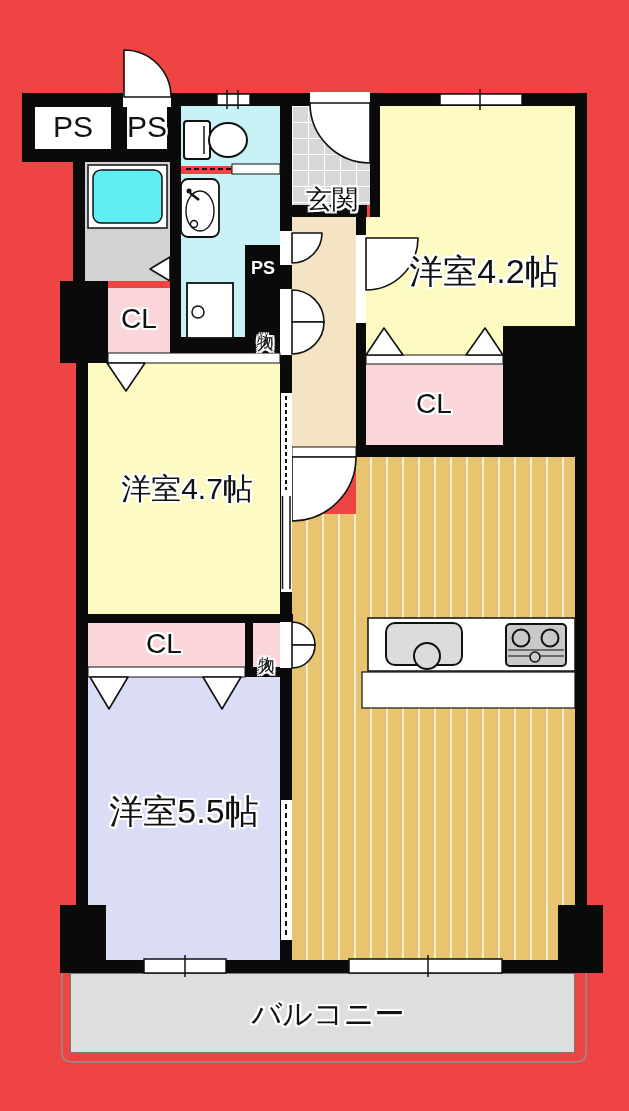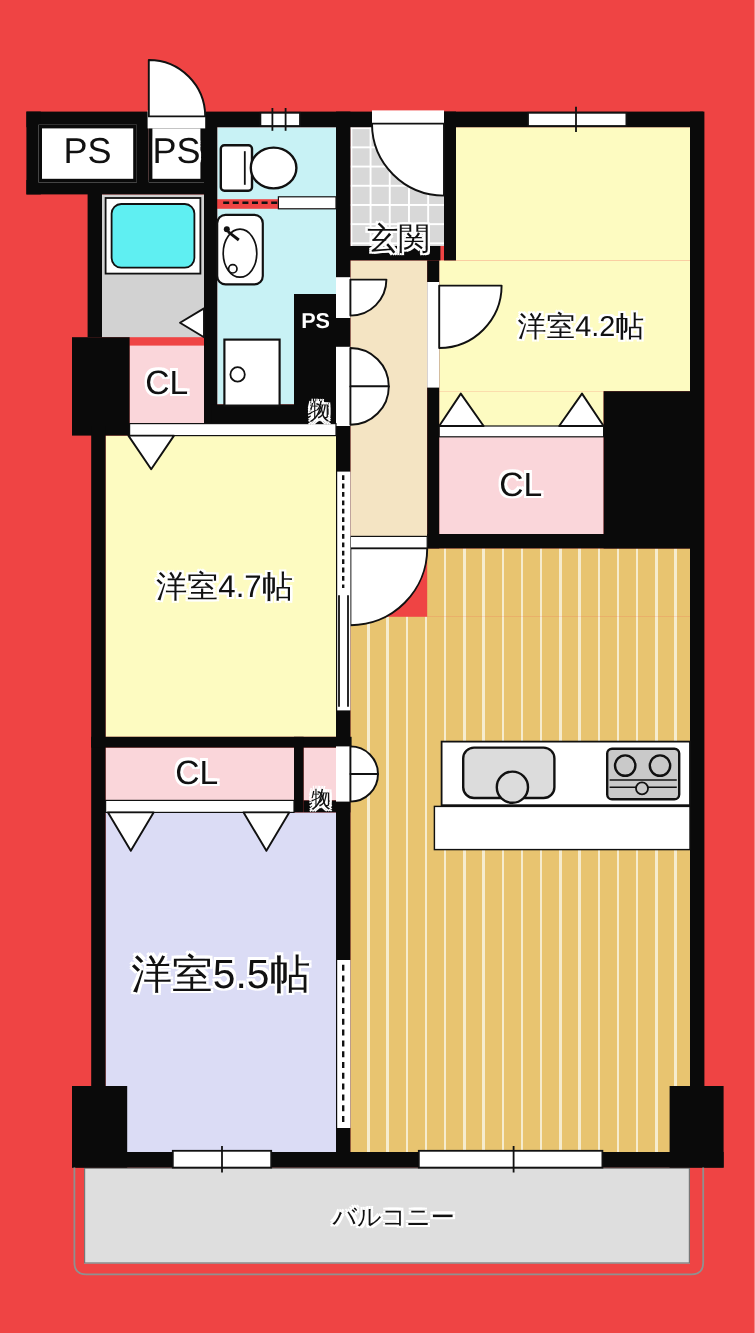--- a/index.html
+++ b/index.html
@@ -178,24 +178,24 @@
       </g>
       <rect x="362" y="672" width="213" height="36" fill="#fff" stroke="#111" stroke-width="1.2"></rect>
     </g>
 
     <path d="M 62 973 L 62 1052 Q 62 1062 72 1062 L 576 1062 Q 586 1062 586 1052 L 586 973" fill="none" stroke="#909090" stroke-width="1.5"></path>
   </svg>
 
   <div class="lbl" style="left:73px;top:127px;font-size:30px;">PS</div>
   <div class="lbl" style="left:147px;top:127px;font-size:30px;">PS</div>
   <div class="lbl" style="left:332px;top:158px;font-size:26px;margin-top:41px;">玄関</div>
-  <div class="lbl" style="left:484px;top:272px;font-size:24px;">洋室4.2帖</div>
+  <div class="lbl" style="left:484px;top:272px;font-size:34px;">洋室4.2帖</div>
   <div class="lbl" style="left:139px;top:319px;font-size:28px;">CL</div>
   <div class="lbl white" style="left:263px;top:268px;font-size:18px;">PS</div>
   <div class="lbl vert" style="left:265px;top:322px;font-size:16px;">物入</div>
-  <div class="lbl" style="left:187px;top:489px;font-size:26px;">洋室4.7帖</div>
+  <div class="lbl" style="left:187px;top:489px;font-size:30px;">洋室4.7帖</div>
   <div class="lbl" style="left:434px;top:404px;font-size:28px;">CL</div>
   <div class="lbl" style="left:164px;top:644px;font-size:28px;">CL</div>
   <div class="lbl vert" style="left:266px;top:645px;font-size:16px;">物入</div>
   <div class="lbl" style="left:184px;top:812px;font-size:34px;">洋室5.5帖</div>
-  <div class="lbl" style="left:328px;top:1014px;font-size:20px;">バルコニー</div>
+  <div class="lbl" style="left:328px;top:1014px;font-size:30px;">バルコニー</div>
 
 </div>
 
 </body></html>

